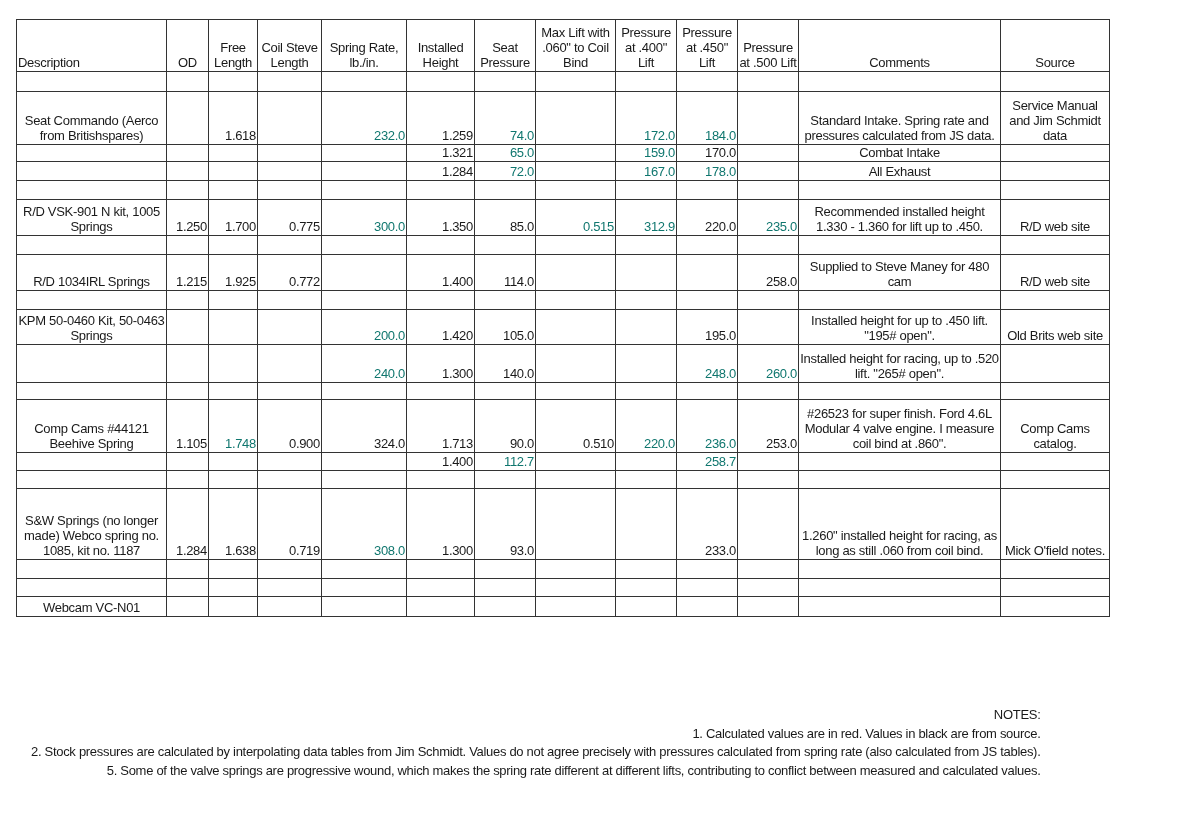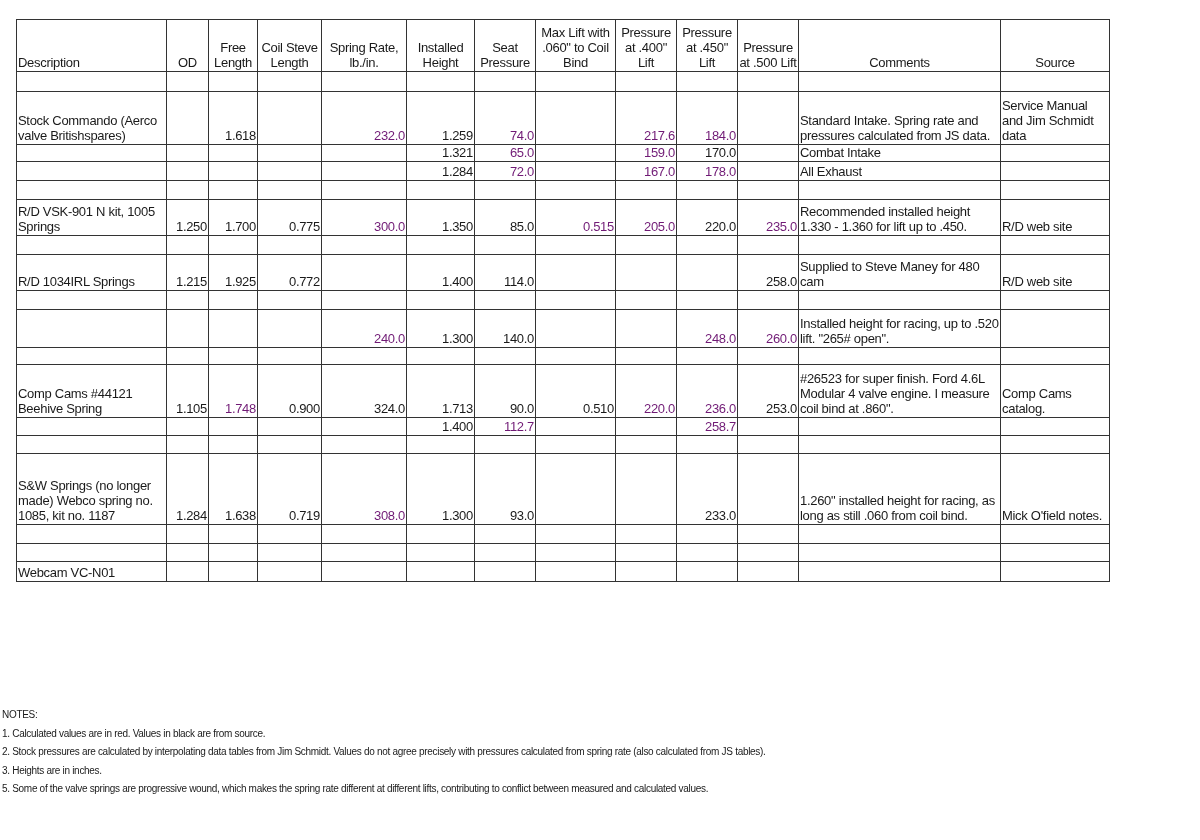--- a/index.html
+++ b/index.html
@@ -4,24 +4,24 @@
   <style>
     html, body { margin: 0; padding: 0; background: #ffffff; }
     body { width: 1200px; height: 840px; position: relative; overflow: hidden;
            font-family: "Liberation Sans", sans-serif; color: #1a1a1a; }
     table.sheet { position: absolute; left: 16px; top: 19px; border-collapse: collapse;
                   table-layout: fixed; font-size: 13px; letter-spacing: -0.3px; }
     table.sheet td, table.sheet th { border: 1px solid #333; padding: 0 1px 1px 1px;
                   vertical-align: bottom; line-height: 15px; overflow: hidden; font-weight: normal; }
     table.sheet th { text-align: center; }
     td.num { text-align: right; white-space: nowrap; }
-    td.txt { text-align: left; }
-    .red { color: #701a75; }
-    .notes { position: absolute; left: 2px; top: 706px; font-size: 10px; line-height: 18.5px;
-             letter-spacing: -0.3px; white-space: nowrap; }
+    td.txt { text-align: center; }
+    .red { color: #0f766e; }
+    .notes { position: absolute; left: 31px; top: 706px; font-size: 13px; line-height: 18.5px;
+             letter-spacing: -0.3px; white-space: nowrap; text-align: right; }
     .notes div { margin: 0; }
   </style>
 </head>
 <body>
 
 <table class="sheet">
   <colgroup>
     <col style="width:150px">
       <col style="width:42px">
       <col style="width:49px">
@@ -62,29 +62,29 @@
         <td></td>
         <td></td>
         <td></td>
         <td></td>
         <td></td>
         <td></td>
         <td></td>
       </tr>
 
   <tr style="height:53px">
-    <td class="txt">Stock Commando (Aerco valve Britishspares)</td>
+    <td class="txt">Seat Commando (Aerco from Britishspares)</td>
     <td class="num"></td>
     <td class="num">1.618</td>
     <td class="num"></td>
     <td class="num red">232.0</td>
     <td class="num">1.259</td>
     <td class="num red">74.0</td>
     <td class="num"></td>
-    <td class="num red">217.6</td>
+    <td class="num red">172.0</td>
     <td class="num red">184.0</td>
     <td class="num"></td>
     <td class="txt">Standard Intake.  Spring rate and pressures calculated from JS data.</td>
     <td class="txt">Service Manual and Jim Schmidt data</td>
   </tr>
   <tr style="height:14px">
     <td class="txt"></td>
     <td class="num"></td>
     <td class="num"></td>
     <td class="num"></td>
@@ -131,21 +131,21 @@
 
   <tr style="height:36px">
     <td class="txt">R/D VSK-901 N kit, 1005 Springs</td>
     <td class="num">1.250</td>
     <td class="num">1.700</td>
     <td class="num">0.775</td>
     <td class="num red">300.0</td>
     <td class="num">1.350</td>
     <td class="num">85.0</td>
     <td class="num red">0.515</td>
-    <td class="num red">205.0</td>
+    <td class="num red">312.9</td>
     <td class="num">220.0</td>
     <td class="num red">235.0</td>
     <td class="txt">Recommended installed height 1.330 - 1.360 for lift up to .450.</td>
     <td class="txt">R/D web site</td>
   </tr>
   <tr style="height:19px">
         <td></td>
         <td></td>
         <td></td>
         <td></td>
@@ -184,20 +184,35 @@
         <td></td>
         <td></td>
         <td></td>
         <td></td>
         <td></td>
         <td></td>
         <td></td>
         <td></td>
       </tr>
 
+  <tr style="height:35px">
+    <td class="txt">KPM 50-0460 Kit, 50-0463 Springs</td>
+    <td class="num"></td>
+    <td class="num"></td>
+    <td class="num"></td>
+    <td class="num red">200.0</td>
+    <td class="num">1.420</td>
+    <td class="num">105.0</td>
+    <td class="num"></td>
+    <td class="num"></td>
+    <td class="num">195.0</td>
+    <td class="num"></td>
+    <td class="txt">Installed height for up to .450 lift. "195# open".</td>
+    <td class="txt">Old Brits web site</td>
+  </tr>
 
   <tr style="height:38px">
     <td class="txt"></td>
     <td class="num"></td>
     <td class="num"></td>
     <td class="num"></td>
     <td class="num red">240.0</td>
     <td class="num">1.300</td>
     <td class="num">140.0</td>
     <td class="num"></td>
@@ -332,15 +347,14 @@
     <td class="txt"></td>
     <td class="txt"></td>
   </tr>
 </tbody>
   </table>
 
 <div class="notes">
   <div>NOTES:</div>
   <div>1. Calculated values are in red.  Values in black are from source.</div>
   <div>2. Stock pressures are calculated by interpolating data tables from Jim Schmidt.  Values do not agree precisely with pressures calculated from spring rate (also calculated from JS tables).</div>
-  <div>3. Heights are in inches.</div>
   <div>5.  Some of the valve springs are progressive wound, which makes the spring rate different at different lifts, contributing to conflict between measured and calculated values.</div>
 </div>
 
 </body></html>

